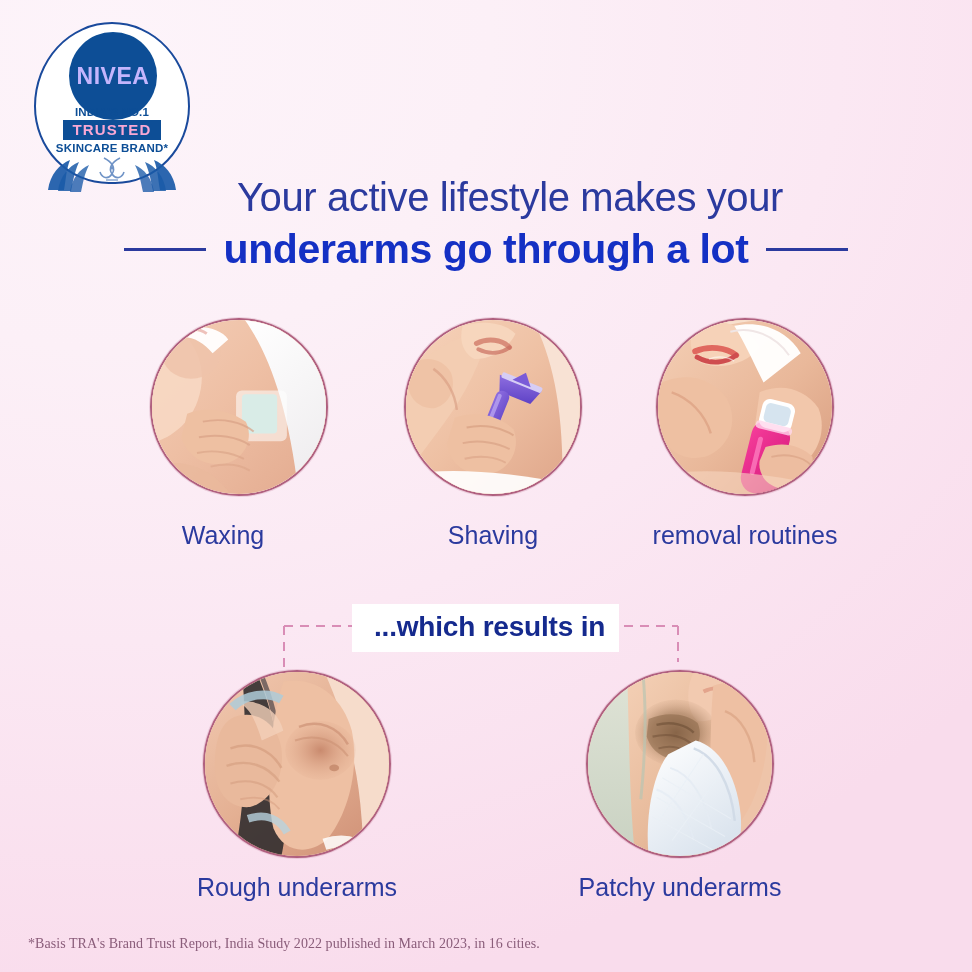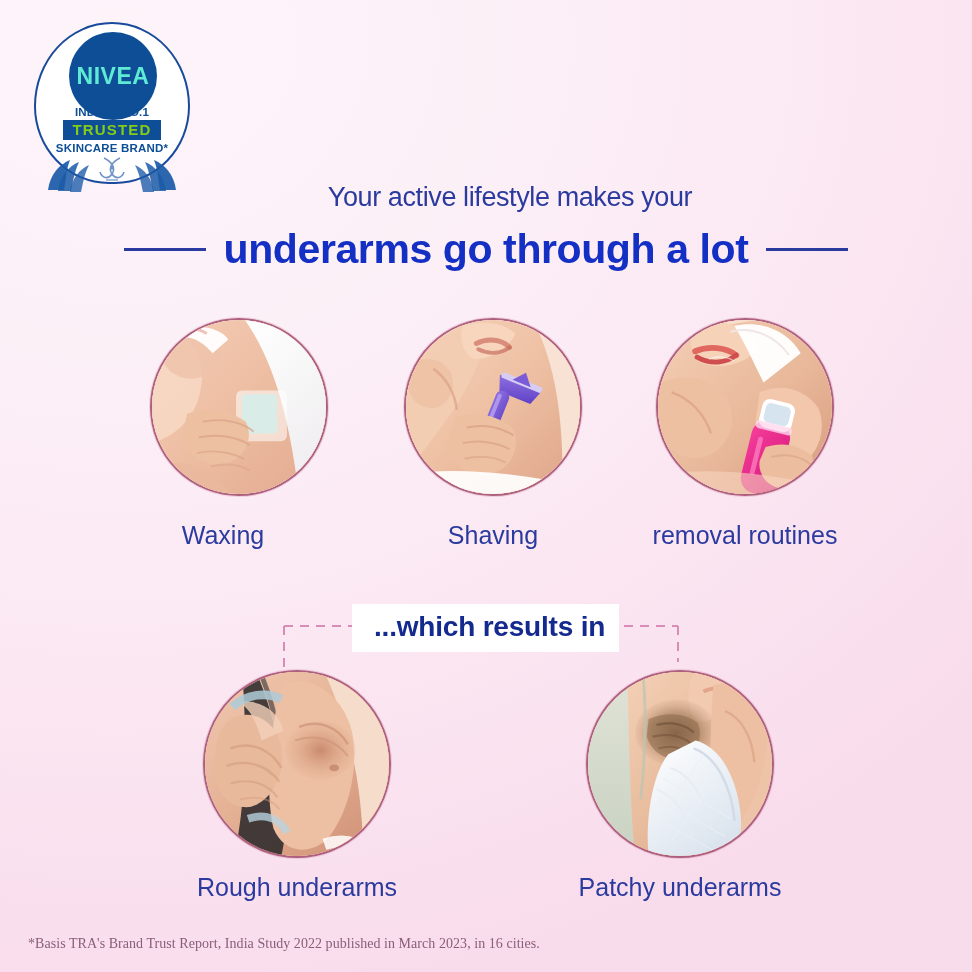--- a/index.html
+++ b/index.html
@@ -39,42 +39,42 @@
   }
   .badge-circle {
     position: absolute;
     left: 41px; top: 18px;
     width: 88px; height: 88px;
     border-radius: 50%;
     background: #0d4e96;
     display: flex; align-items: center; justify-content: center;
   }
   .badge-nivea {
-    color: #5eead4;
+    color: #c4b5fd;
     font-size: 23px;
     font-weight: bold;
     letter-spacing: 0.5px;
     font-family: "Liberation Sans", sans-serif;
   }
   .badge-line1 {
     position: absolute; left: 0; top: 92px; width: 168px;
     text-align: center;
     color: #0d4e96;
     font-size: 11.5px;
     font-weight: bold;
     letter-spacing: 0.2px;
   }
   .badge-trusted-wrap {
     position: absolute; left: 0; top: 106px; width: 168px;
     text-align: center;
   }
   .badge-trusted {
     display: inline-block;
     background: #0d4e96;
-    color: #84cc16;
+    color: #f9a8d4;
     font-size: 15px;
     font-weight: bold;
     letter-spacing: 1.2px;
     padding: 1px 9px 2px 9px;
   }
   .badge-line3 {
     position: absolute; left: 0; top: 128px; width: 168px;
     text-align: center;
     color: #0d4e96;
     font-size: 11.5px;
@@ -86,21 +86,21 @@
 
   
   .headline {
     position: absolute;
     left: 0; top: 172px;
     width: 972px;
     text-align: center;
   }
   .headline-l1 {
     color: #2b3a9e;
-    font-size: 27px;
+    font-size: 40px;
     line-height: 50px;
     font-weight: normal;
     letter-spacing: -0.4px;
     padding-left: 48px;
   }
   .headline-l2-row {
     display: flex;
     align-items: center;
     justify-content: center;
     gap: 18px;

